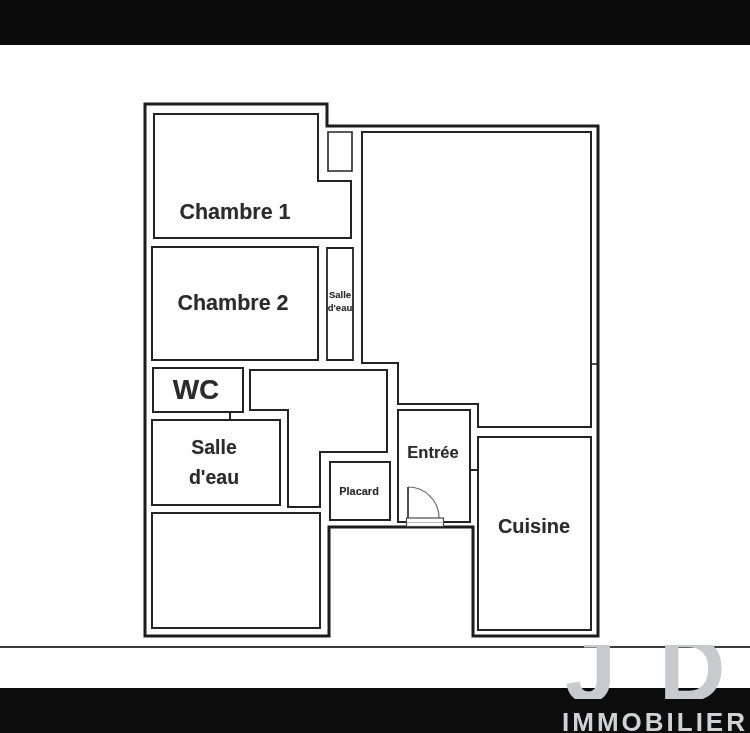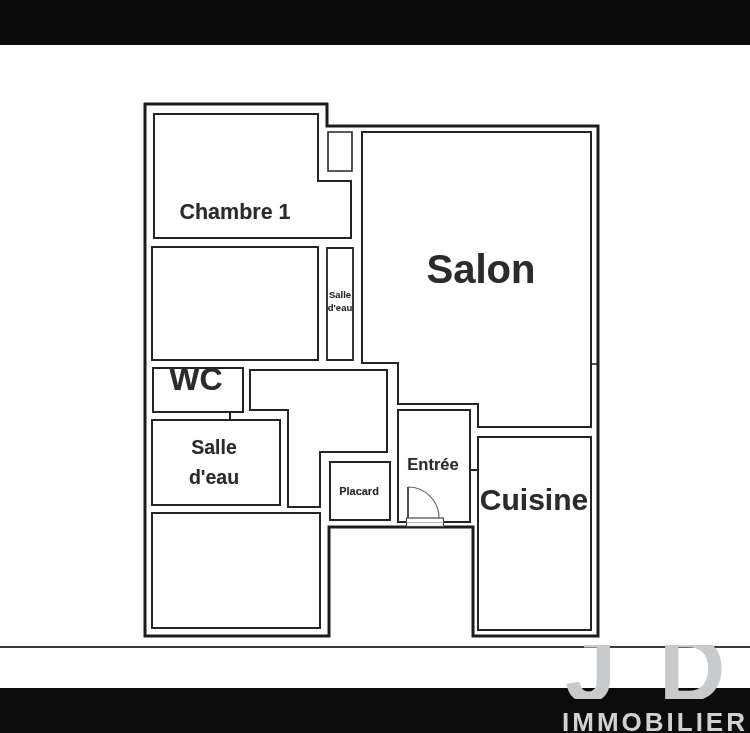--- a/index.html
+++ b/index.html
@@ -15,26 +15,26 @@
   .room-label{
     position:absolute;transform:translate(-50%,-50%);
     color:#2b2b2b;font-weight:bold;text-align:center;white-space:nowrap;
     z-index:2;text-shadow:0 0 1px rgba(40,40,40,.35);
   }
   .lbl-chambre{font-size:21.5px;}
   #lbl-chambre1{left:235px;top:174px;margin-top:38px;}
   #lbl-chambre2{left:233px;top:303px;}
   #lbl-chambre3{left:234px;top:575px;}
   #lbl-salon{left:481px;top:269px;font-size:40px;}
-  #lbl-wc{left:196px;top:379px;font-size:32px;}
+  #lbl-wc{left:196px;top:390px;font-size:28px;}
   #lbl-sde-petite{left:340px;top:302px;font-size:9.5px;line-height:1.35;}
   #lbl-sde{left:214px;top:462px;font-size:19.5px;line-height:1.55;}
   #lbl-placard{left:359px;top:491px;font-size:11px;}
-  #lbl-entree{left:433px;top:464px;font-size:16.5px;}
-  #lbl-cuisine{left:534px;top:500px;font-size:30px;}
+  #lbl-entree{left:433px;top:452px;font-size:16.5px;}
+  #lbl-cuisine{left:534px;top:526px;font-size:20px;}
   #watermark-clip{
     position:absolute;left:525px;top:645px;width:225px;height:54px;
     overflow:hidden;z-index:3;
   }
   .wm-letter{
     position:absolute;top:-26px;font-size:92px;line-height:100px;
     font-weight:bold;color:#c7cbce;
   }
   #wm-letter-1{left:40px;}
   #wm-letter-2{left:134px;}
@@ -70,25 +70,25 @@
     <path d="M591,364 H598" fill="none" stroke="#242424" stroke-width="1.6"></path>
     <path d="M470,470 H478" fill="none" stroke="#242424" stroke-width="2"></path>
 
     <path d="M408,487 A31,31 0 0 1 439,518" fill="none" stroke="#6a6a6a" stroke-width="1.2"></path>
     <path d="M408,518 V487" fill="none" stroke="#3a3a3a" stroke-width="1.8"></path>
     <rect x="406.5" y="518" width="37" height="8.5" fill="#ffffff" stroke="#4a4a4a" stroke-width="1.2"></rect>
     <path d="M407,522.5 H443" fill="none" stroke="#bbbbbb" stroke-width="1"></path>
   </svg>
 
   <div class="room-label lbl-chambre" id="lbl-chambre1">Chambre 1</div>
+  <div class="room-label lbl-chambre" id="lbl-chambre2">Chambre 2</div>
   <div class="room-label" id="lbl-sde-petite">
     <div>Salle</div>
     <div>d'eau</div>
   </div>
-  <div class="room-label" id="lbl-salon">Salon</div>
   <div class="room-label" id="lbl-wc">WC</div>
   <div class="room-label" id="lbl-sde">
     <div>Salle</div>
     <div>d'eau</div>
   </div>
   <div class="room-label" id="lbl-placard">Placard</div>
   <div class="room-label" id="lbl-entree">Entrée</div>
   <div class="room-label" id="lbl-cuisine">Cuisine</div>
 
   <div id="ground-line"></div>

